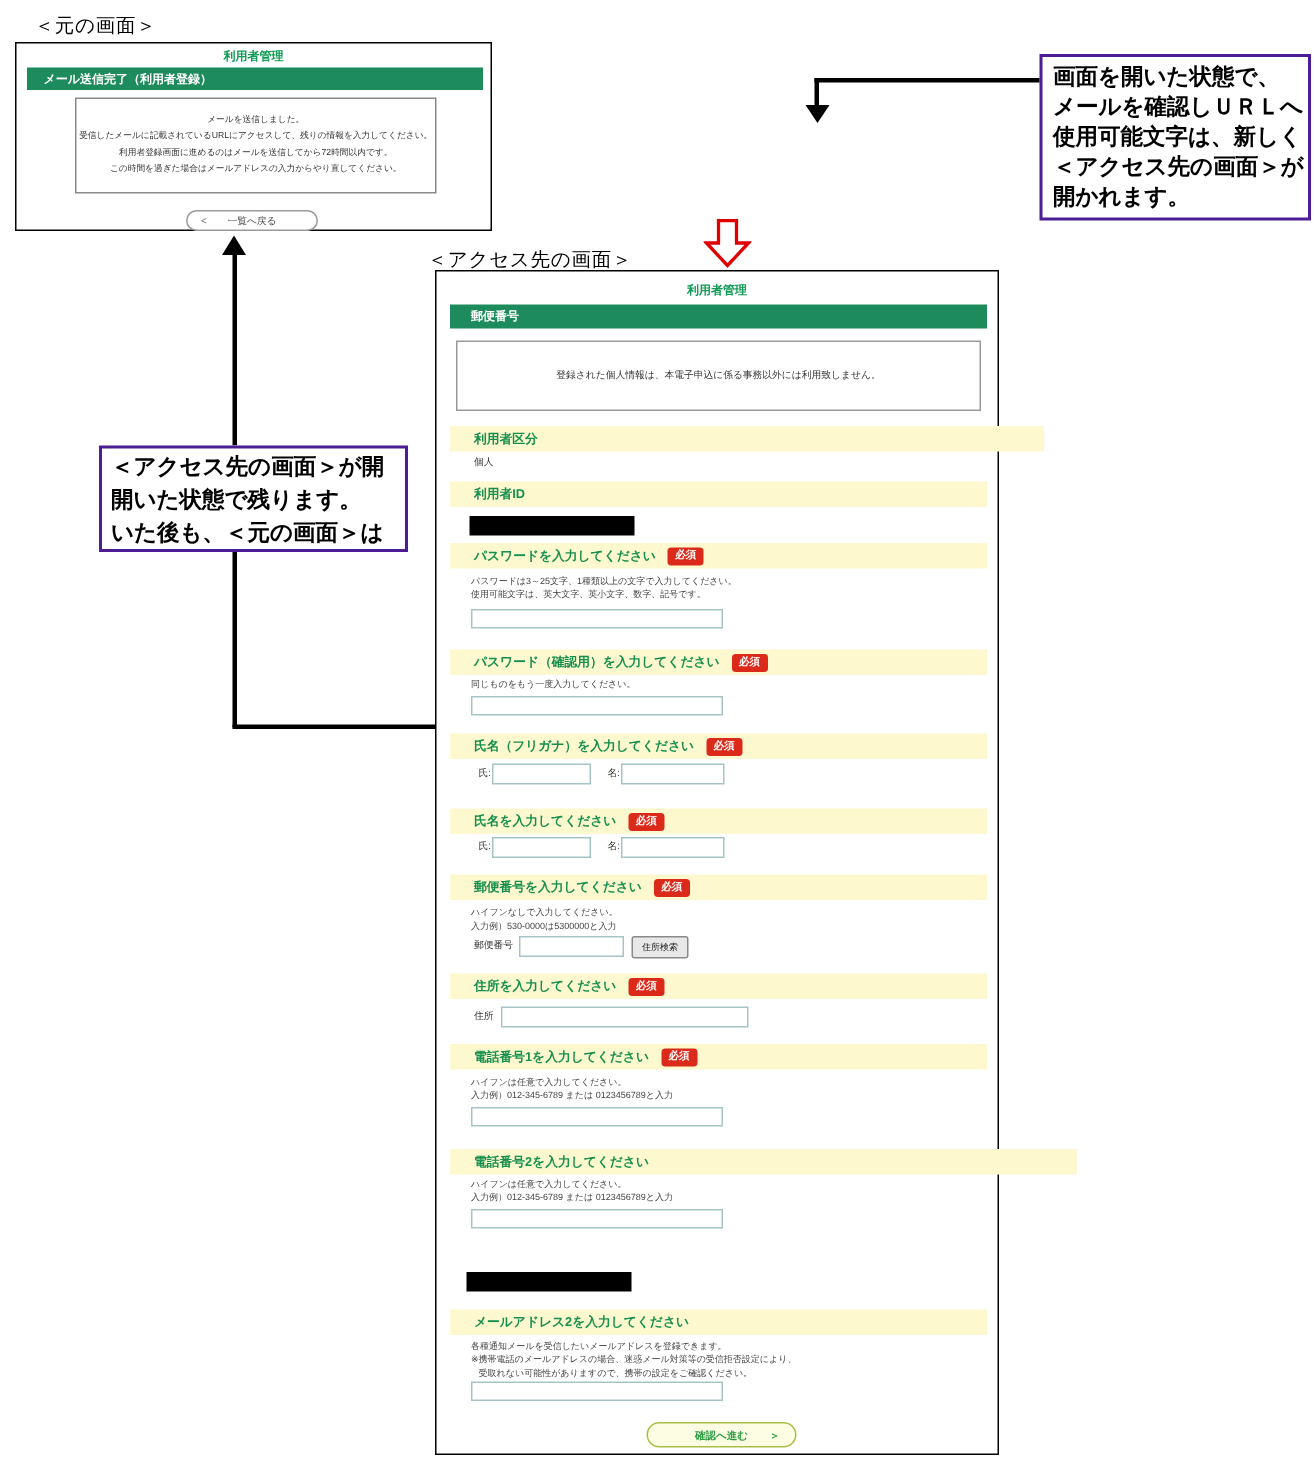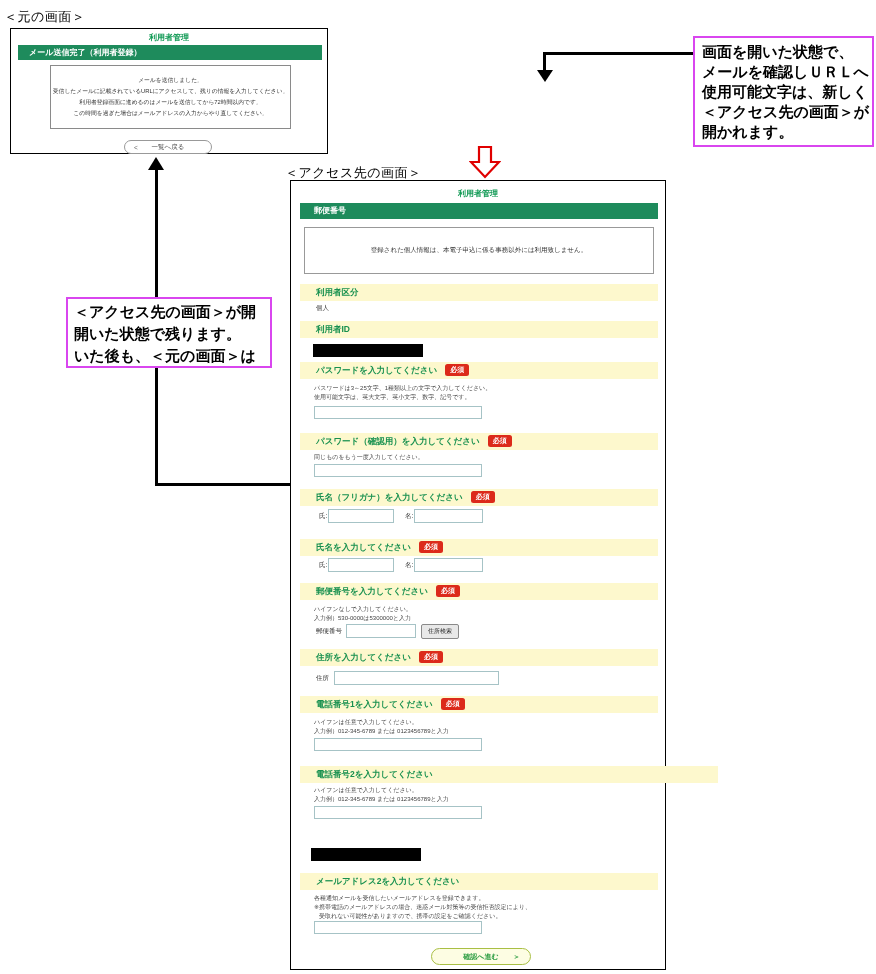--- a/index.html
+++ b/index.html
@@ -7,21 +7,21 @@
     --green-text:#17904f;
     --yellow:#fdf8cd;
     --red:#dc2a1a;
   }
   *{margin:0;padding:0;box-sizing:border-box;}
   body{font-family:"Liberation Sans","DejaVu Sans",sans-serif;background:#fff;}
   #canvas{position:relative;width:876px;height:974px;background:#fff;overflow:hidden;}
   .abs{position:absolute;}
   .screen-label{font-size:13px;color:#000;letter-spacing:0.5px;}
   .window{background:#fff;border:1.5px solid #000;}
-  .callout{background:#fff;border:2px solid #d946ef;font-weight:bold;color:#000;}
+  .callout{background:#fff;border:2px solid #4c1d95;font-weight:bold;color:#000;}
   .line{background:#000;}
   .tri{width:0;height:0;}
   
   .win-title{font-size:8px;font-weight:bold;color:#119a55;text-align:center;}
   .greenbar{background:var(--green);color:#fff;font-weight:bold;font-size:8px;}
   .msgbox{border:1px solid #8a8a8a;background:#fff;}
   .msg-line{font-size:5.8px;color:#333;line-height:11px;text-align:center;white-space:nowrap;}
   .pill{background:#fff;border:1px solid #999;border-radius:8px;font-size:6.5px;color:#444;
         display:flex;align-items:center;justify-content:center;}
   .pill .chev{position:absolute;left:9px;color:#666;}
@@ -49,21 +49,21 @@
   .submit-pill .chev{position:absolute;right:10px;color:#2f9e44;}
   .infobox{border:1px solid #999;background:#fff;display:flex;align-items:center;justify-content:center;}
   .infobox div{font-size:6.5px;color:#333;white-space:nowrap;}
   .callout-line{white-space:nowrap;}
 </style>
 </head>
 <body>
 
 <div id="canvas">
 
-  <div class="abs screen-label" style="left:4px;top:8px;">＜元の画面＞</div>
+  <div class="abs screen-label" style="left:23px;top:8px;">＜元の画面＞</div>
 
   <div class="abs window" style="left:10px;top:28px;width:318px;height:126px;z-index:1;">
     <div class="abs win-title" style="left:0;top:3px;width:100%;">利用者管理</div>
     <div class="abs greenbar" style="left:7px;top:16px;width:304px;height:15px;line-height:15px;padding-left:11px;">メール送信完了（利用者登録）</div>
     <div class="abs msgbox" style="left:39px;top:36px;width:241px;height:64px;">
       <div class="msg-line" style="margin-top:9px;">メールを送信しました。</div>
       <div class="msg-line">受信したメールに記載されているURLにアクセスして、残りの情報を入力してください。</div>
       <div class="msg-line">利用者登録画面に進めるのはメールを送信してから72時間以内です。</div>
       <div class="msg-line">この時間を過ぎた場合はメールアドレスの入力からやり直してください。</div>
     </div>
@@ -102,21 +102,21 @@
   <div class="abs line" style="left:155px;top:483px;width:135px;height:3px;z-index:3;"></div>
 
   <div class="abs window" style="left:290px;top:180px;width:376px;height:790px;z-index:2;">
     <div class="abs win-title" style="left:0;top:7px;width:100%;">利用者管理</div>
     <div class="abs greenbar" style="left:9px;top:22px;width:358px;height:16px;line-height:16px;padding-left:14px;">郵便番号</div>
 
     <div class="abs infobox" style="left:13px;top:46px;width:350px;height:47px;">
       <div>登録された個人情報は、本電子申込に係る事務以外には利用致しません。</div>
     </div>
 
-    <div class="abs band" style="left:9px;top:103px;width:358px;">
+    <div class="abs band" style="left:9px;top:103px;width:396px;">
       <span>利用者区分</span>
     </div>
     <div class="abs plain" style="left:25px;top:123px;">個人</div>
 
     <div class="abs band" style="left:9px;top:140px;width:358px;">
       <span>利用者ID</span>
     </div>
     <div class="abs redact" style="left:22px;top:163px;width:110px;height:13px;"></div>
 
     <div class="abs band" style="left:9px;top:181px;width:358px;">

